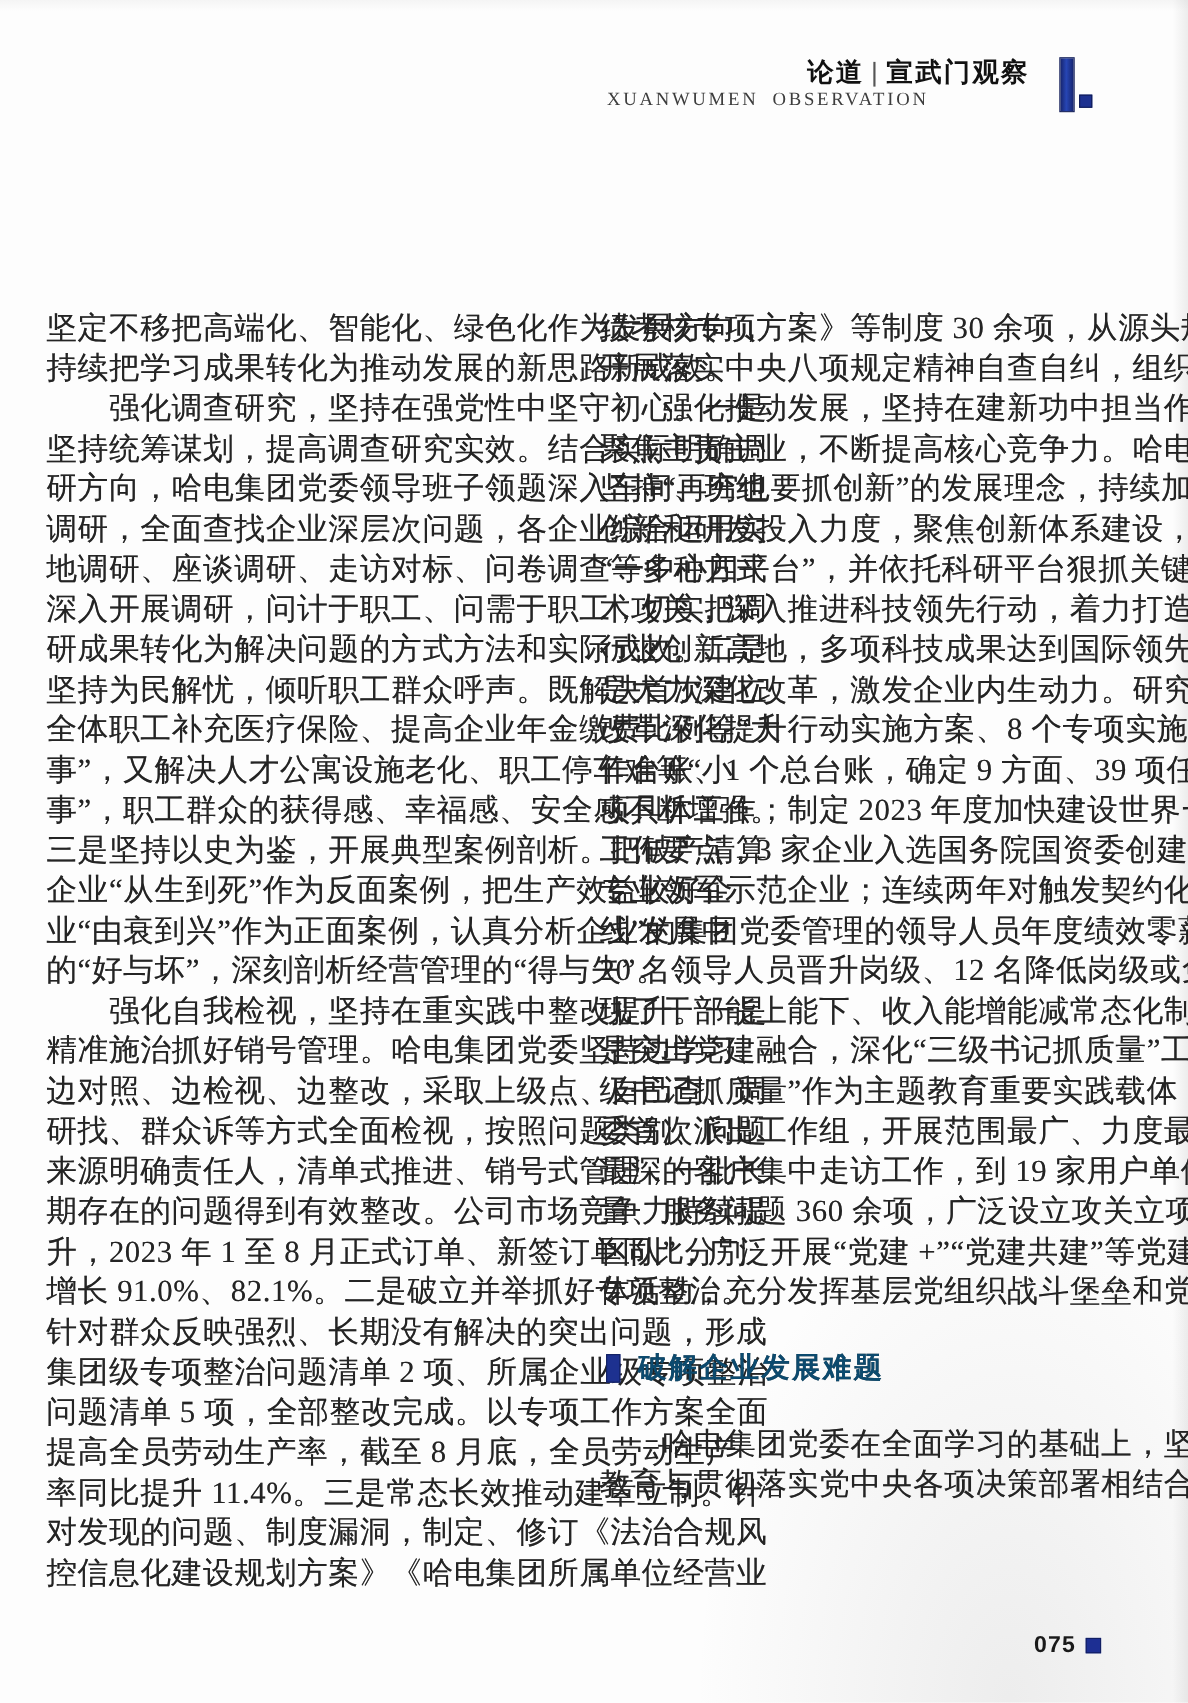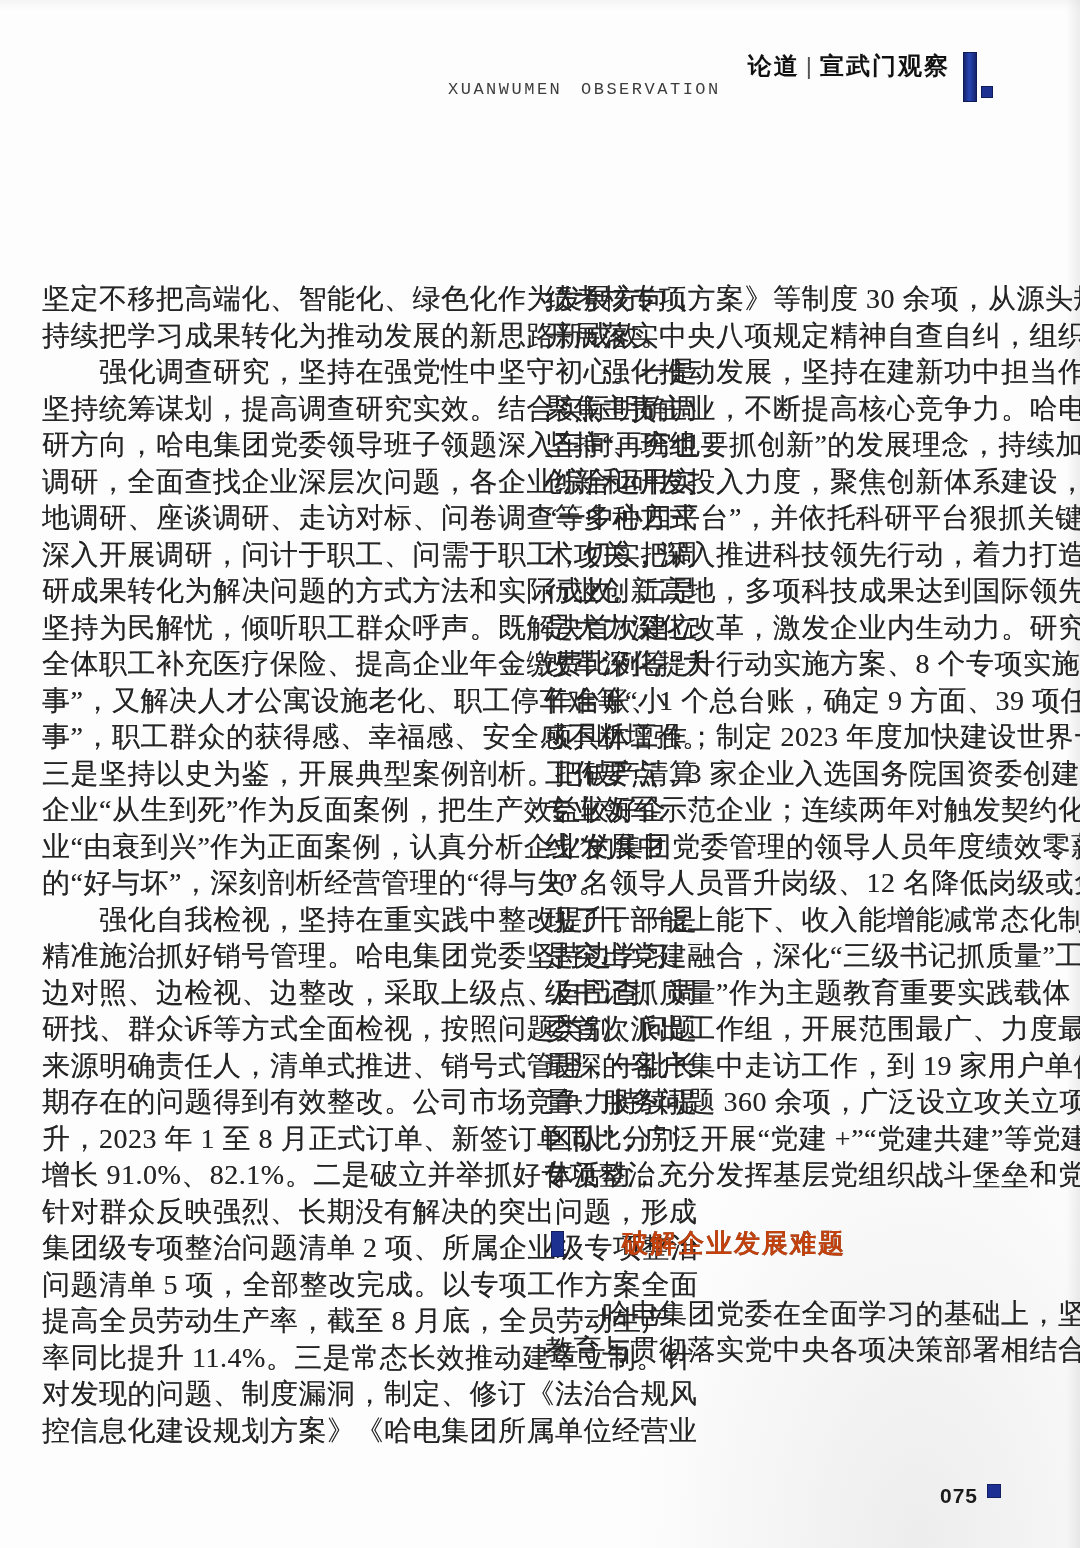--- a/index.html
+++ b/index.html
@@ -10,32 +10,32 @@
   }
   
   .scan-shade{
     position:absolute;inset:0;pointer-events:none;
     background:
       linear-gradient(to left, rgba(160,160,160,.18), rgba(255,255,255,0) 14px),
       linear-gradient(to bottom, rgba(170,170,170,.10), rgba(255,255,255,0) 10px),
       radial-gradient(ellipse at 85% 100%, rgba(120,120,120,.12), rgba(255,255,255,0) 22%);
   }
   .hdr-cn{
-    position:absolute;top:50px;right:130px;width:400px;
+    position:absolute;top:50px;right:144px;width:400px;
     text-align:right;font-size:24px;font-weight:bold;color:#111;
     letter-spacing:2px;
     font-family:"Liberation Sans","DejaVu Sans",sans-serif;
     white-space:nowrap;
   }
   .hdr-cn .divider{color:#555;font-weight:normal;padding:0 6px;}
   .hdr-en{
     position:absolute;top:80px;right:132px;width:500px;
-    text-align:left;font-size:17px;color:#3d3d3d;
+    text-align:center;font-size:17px;color:#3d3d3d;
     letter-spacing:2.5px;word-spacing:6px;
-    font-family:Liberation Mono, monospace;
+    font-family:Liberation Serif, serif;
     white-space:nowrap;
   }
   .logo{position:absolute;top:52px;left:963px;width:50px;height:50px;}
   .logo .bar{
     position:absolute;left:0;top:0;width:14px;height:50px;
     background:linear-gradient(90deg,#16246e,#2746b4 45%,#16246e);
     border:1px solid #101c57;box-sizing:border-box;
   }
   .logo .sq{
     position:absolute;left:18px;top:34px;width:12px;height:12px;
@@ -53,27 +53,26 @@
   }
   .section-heading{
     margin-top:30px;margin-bottom:32px;height:40px;
     display:flex;align-items:center;
   }
   .section-heading .hbar{
     width:13px;height:26px;background:#1d3190;border:1px solid #12205f;
     box-sizing:border-box;margin-left:6px;margin-right:16px;flex:0 0 auto;
   }
   .section-heading .htxt{
-    font-size:26px;font-weight:bold;color:#c2410c;letter-spacing:2px;
+    font-size:26px;font-weight:bold;color:#0c4a6e;letter-spacing:2px;
     font-family:"Liberation Sans","DejaVu Sans",sans-serif;
     text-shadow:0 0 .5px rgba(0,0,0,.6);
-    margin-left:42px;
   }
   .footer{
-    position:absolute;top:1484px;left:940px;display:flex;align-items:flex-start;
+    position:absolute;top:1484px;left:940px;display:flex;align-items:center;
   }
   .pagenum{
     font-size:21px;font-weight:bold;color:#1a1a1a;letter-spacing:1px;
     font-family:"Liberation Sans","DejaVu Sans",sans-serif;
   }
   .page-sq{
     width:14px;height:14px;background:#1d2f93;border:1px solid #121f63;
     box-sizing:border-box;margin-left:9px;
   }
 </style>

